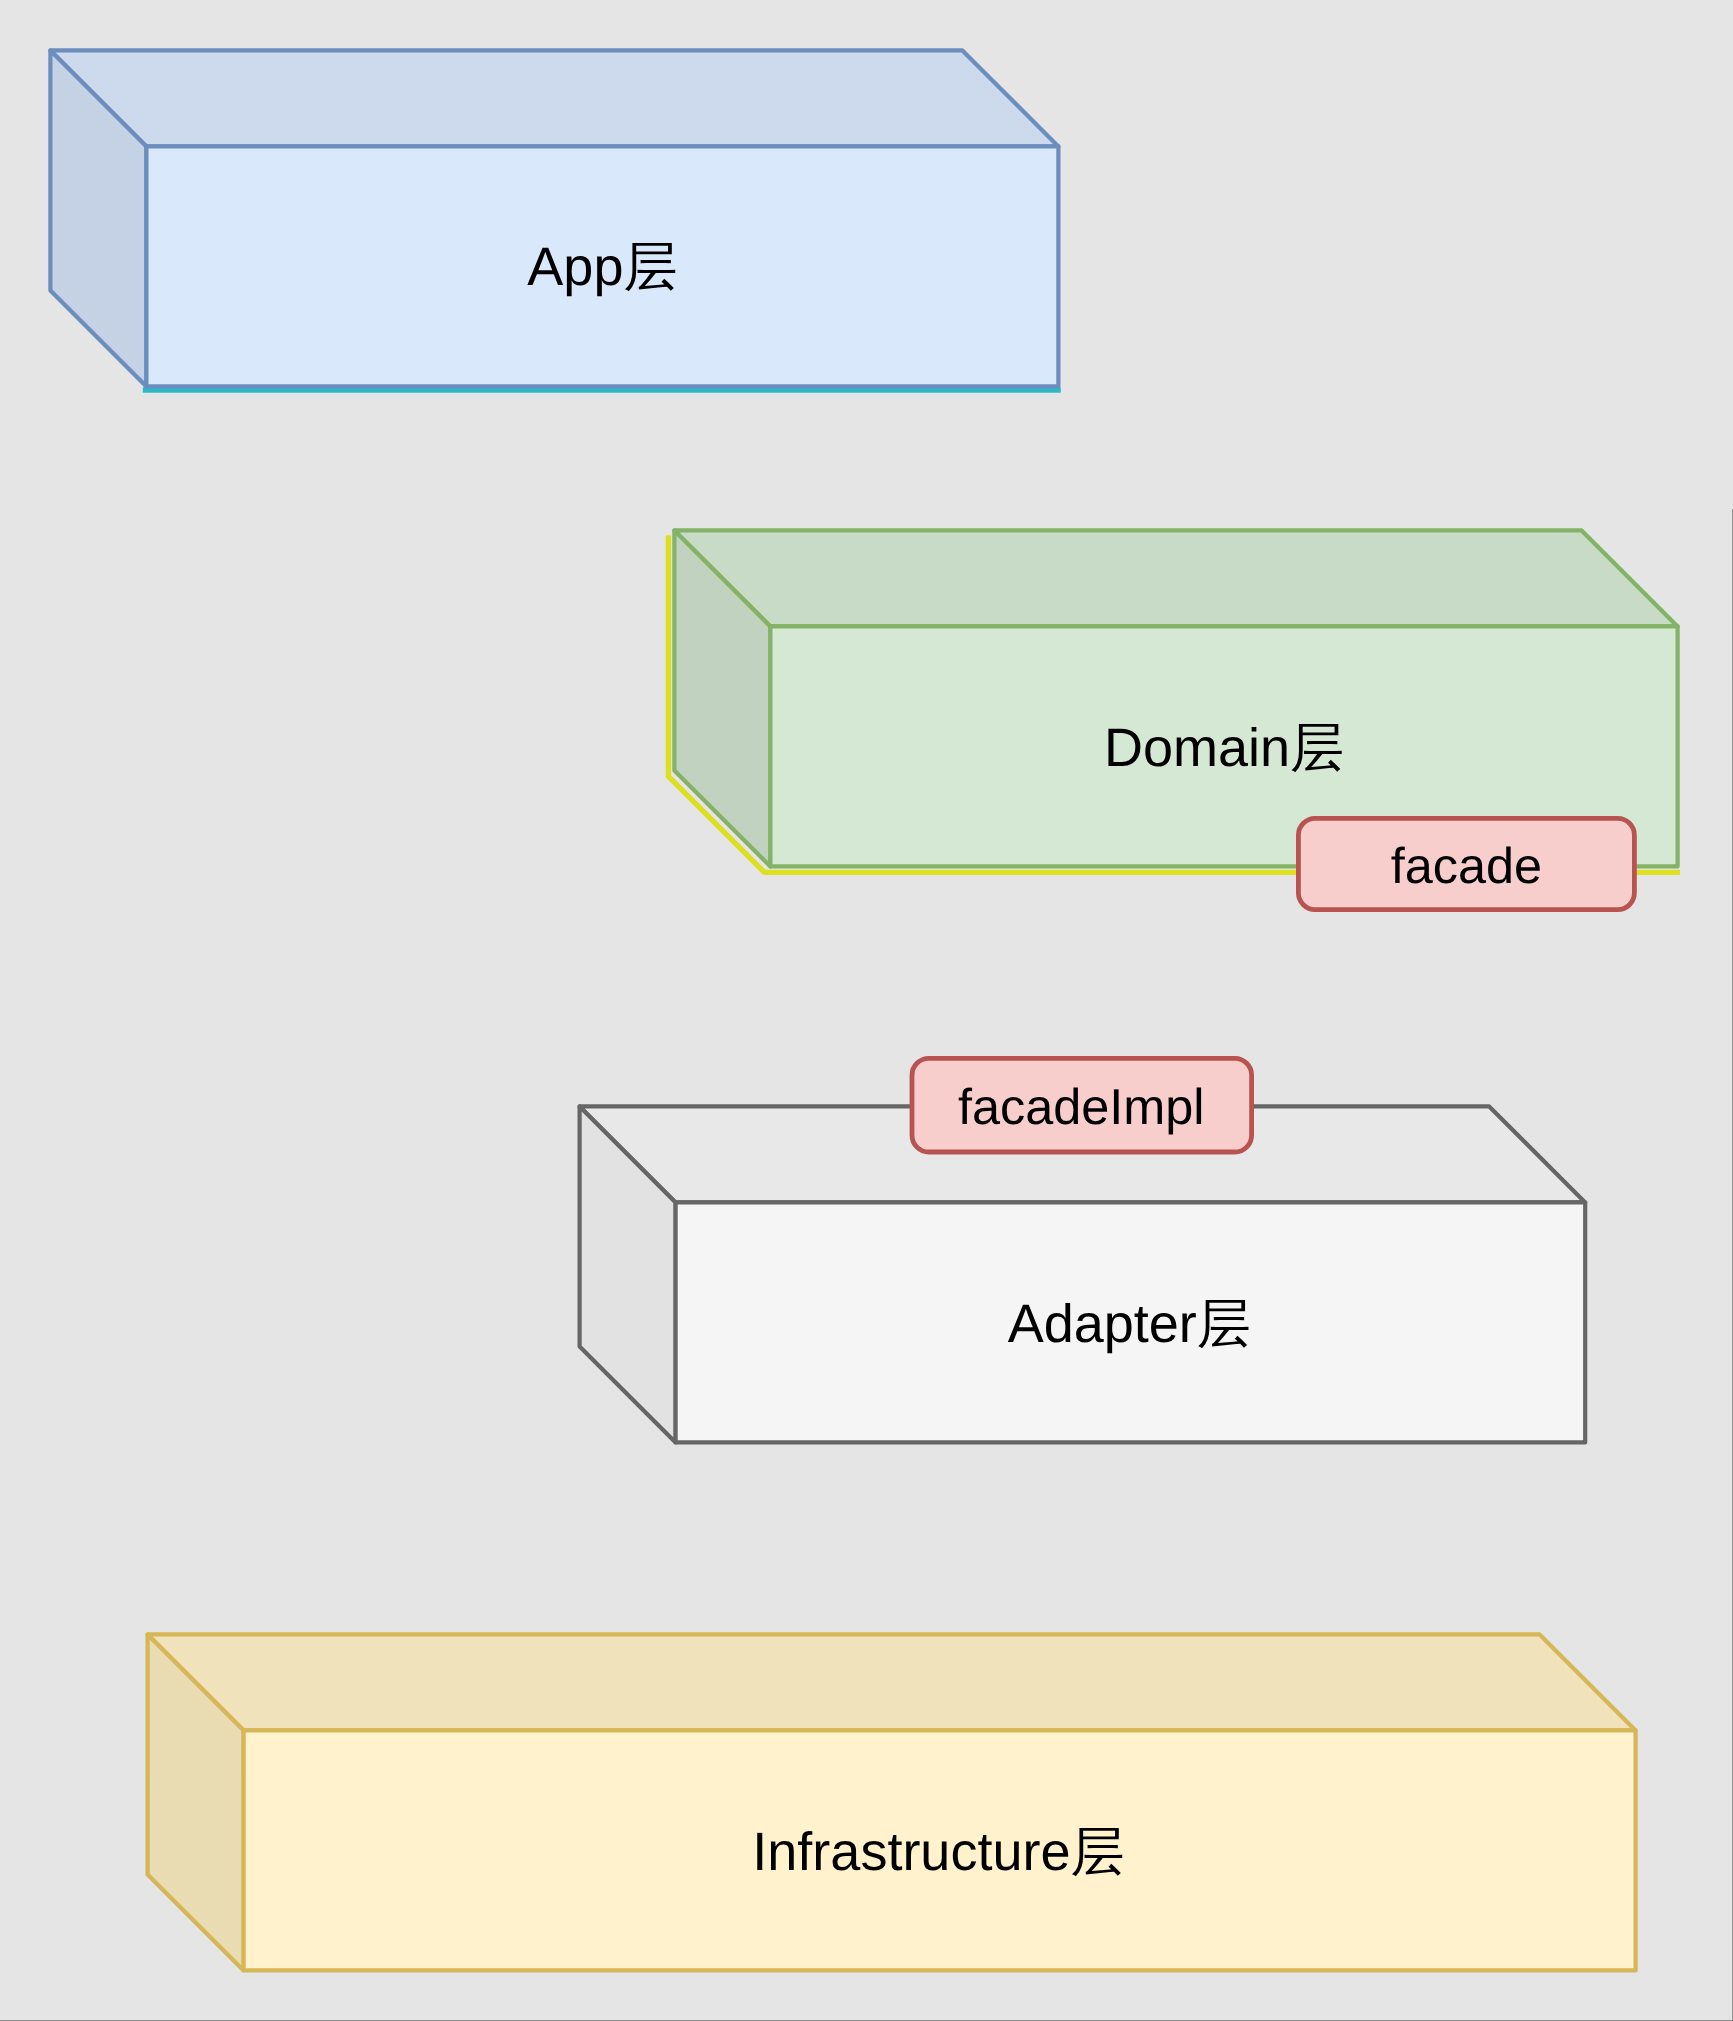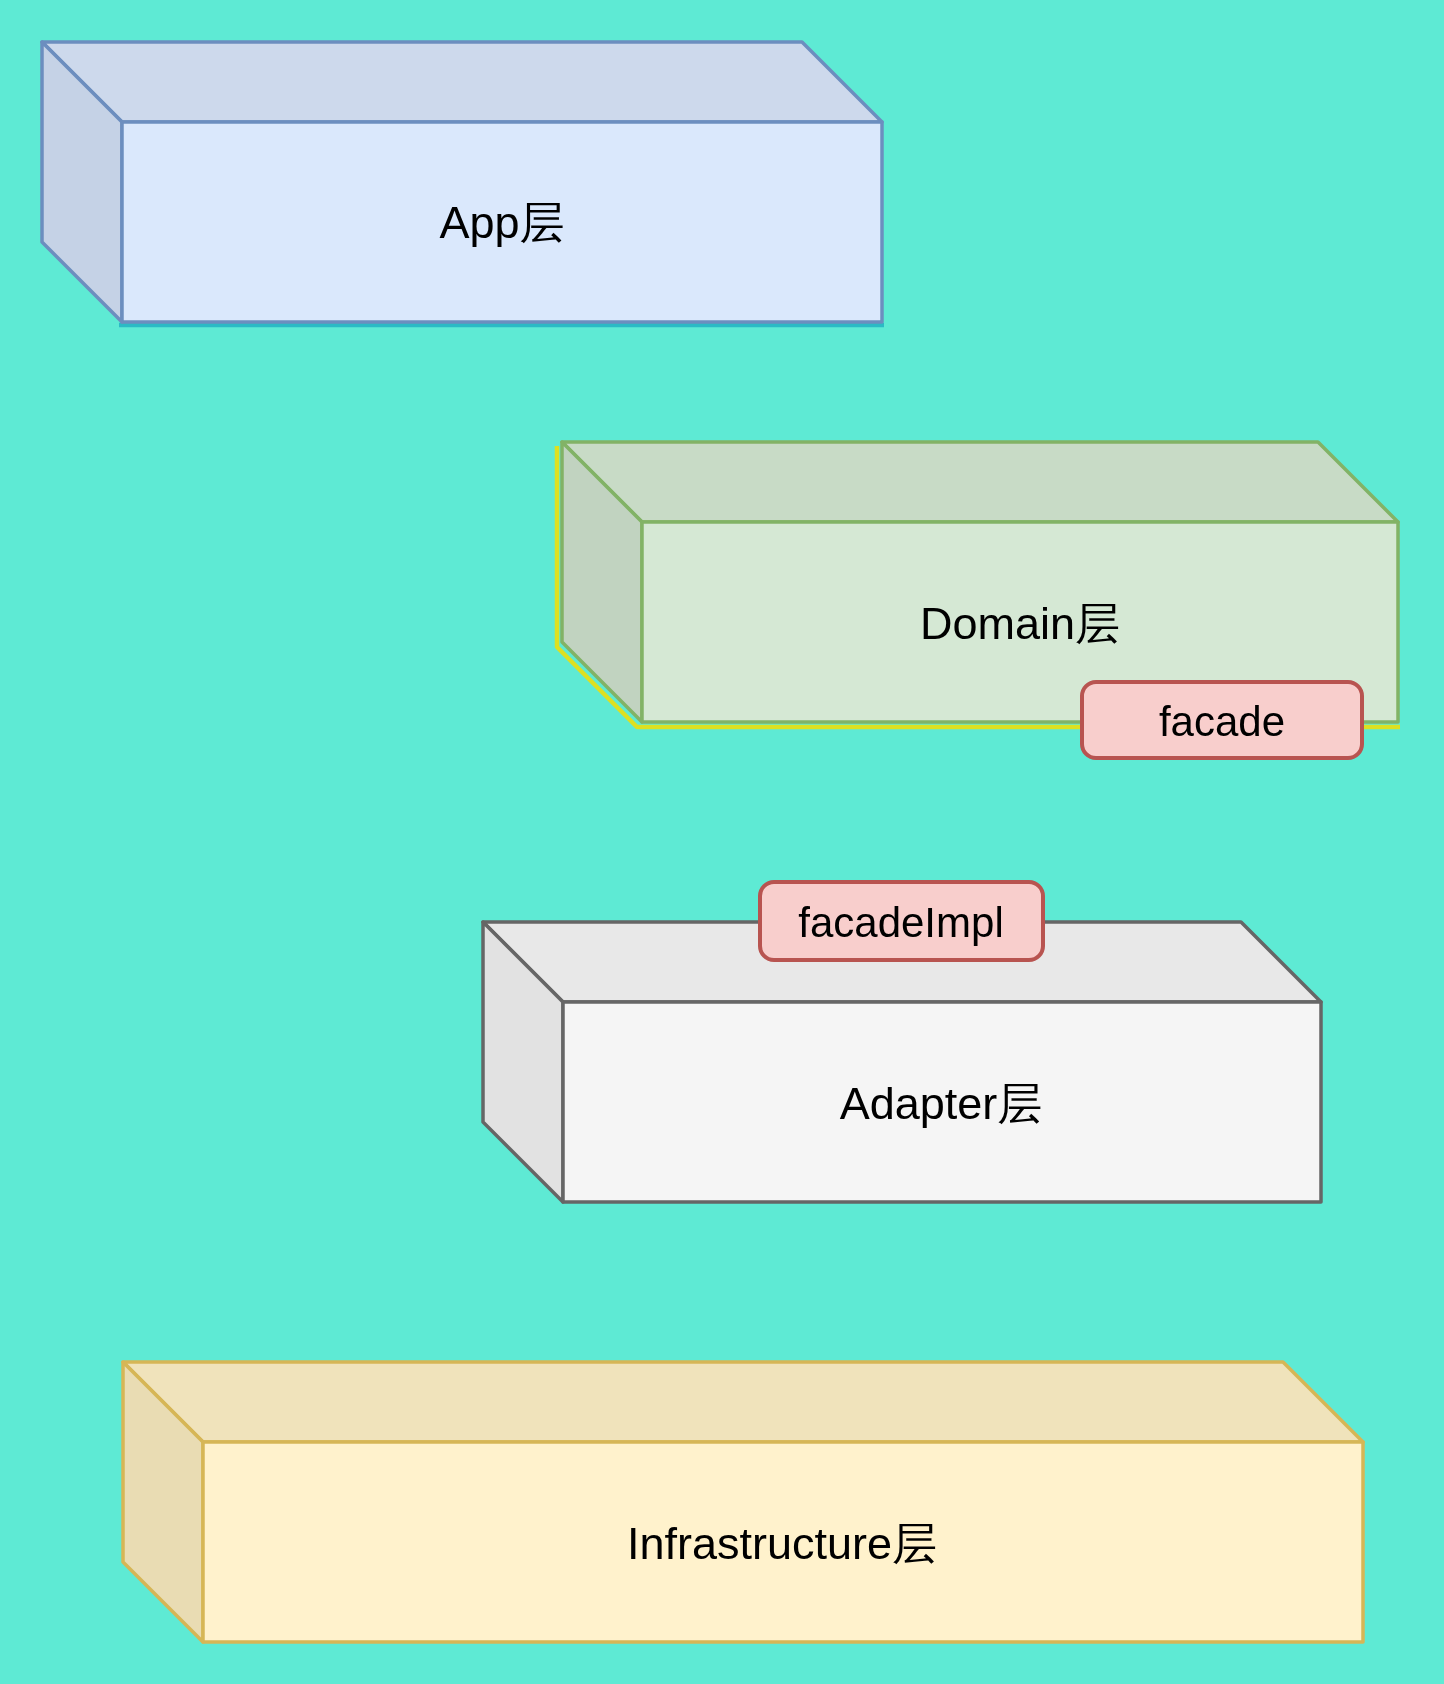--- a/index.html
+++ b/index.html
@@ -4,21 +4,21 @@
 <style>
   html, body {
     margin: 0;
     padding: 0;
     background: #000000;
   }
   .stage {
     position: relative;
     width: 1444px;
     height: 1684px;
-    background: #5eead4;
+    background: #e5e5e5;
     overflow: hidden;
   }
   svg { display: block; }
   .cube-face {
     stroke-width: 3.5;
     stroke-linejoin: round;
     stroke-linecap: round;
   }
   .accent-line {
     fill: none;

